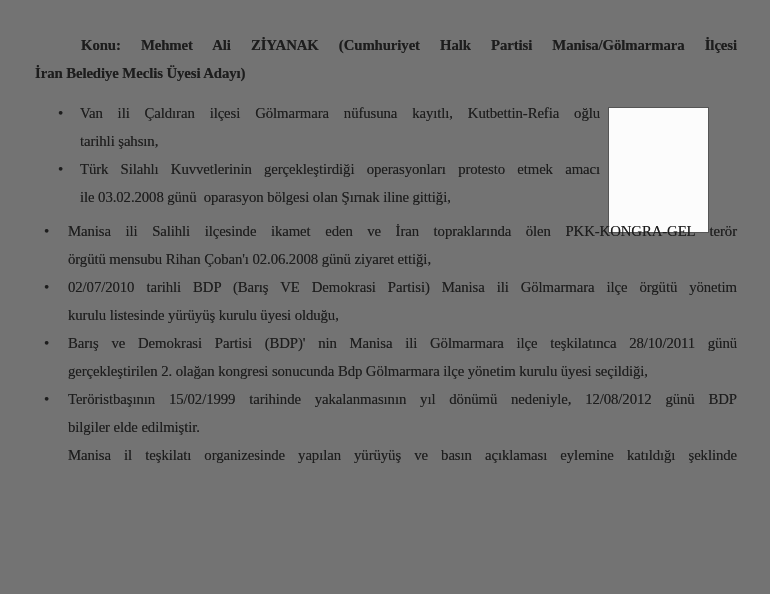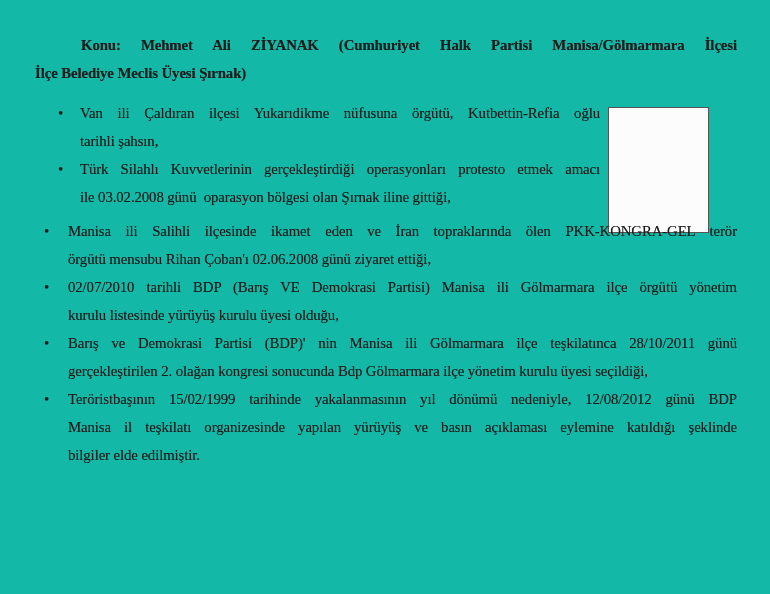--- a/index.html
+++ b/index.html
@@ -1,20 +1,20 @@
 <!DOCTYPE html>
 <html><head>
 <meta charset="utf-8">
 <style>
   html, body { margin: 0; padding: 0; background: #ffffff; }
   .page {
     position: relative;
     width: 770px;
     height: 594px;
-    background: #14b8a6;
+    background: #737373;
     font-family: "Liberation Serif", serif;
     color: #1d1d1d;
     font-size: 14.8px;
     letter-spacing: -0.1px;
     text-shadow: 0 0 0.4px rgba(25,25,25,0.55);
     overflow: hidden;
   }
   .heading {
     margin: 31px 33px 12px 35px;
     font-weight: bold;
@@ -51,28 +51,28 @@
 </style>
 </head>
 <body>
 
 <div class="page">
 
   <div class="photo-box"></div>
 
   <div class="heading">
     <div class="line just h-line1">Konu: Mehmet Ali ZİYANAK (Cumhuriyet Halk Partisi Manisa/Gölmarmara İlçesi</div>
-    <div class="line">İlçe Belediye Meclis Üyesi Şırnak)</div>
+    <div class="line">İran Belediye Meclis Üyesi Adayı)</div>
   </div>
 
   <div>
 
     <div class="bullet narrow">
       <span class="dot">•</span>
-      <div class="line just">Van ili Çaldıran ilçesi Yukarıdikme nüfusuna örgütü, Kutbettin-Refia oğlu</div>
+      <div class="line just">Van ili Çaldıran ilçesi Gölmarmara nüfusuna kayıtlı, Kutbettin-Refia oğlu</div>
       <div class="line">tarihli şahsın,</div>
     </div>
 
     <div class="bullet narrow">
       <span class="dot">•</span>
       <div class="line just">Türk Silahlı Kuvvetlerinin gerçekleştirdiği operasyonları protesto etmek amacı</div>
       <div class="line">ile 03.02.2008 günü  oparasyon bölgesi olan Şırnak iline gittiği,</div>
     </div>
 
     <div class="bullet gap-top">
@@ -89,19 +89,19 @@
 
     <div class="bullet">
       <span class="dot">•</span>
       <div class="line just">Barış ve Demokrasi Partisi (BDP)' nin Manisa ili Gölmarmara ilçe teşkilatınca 28/10/2011 günü</div>
       <div class="line">gerçekleştirilen 2. olağan kongresi sonucunda Bdp Gölmarmara ilçe yönetim kurulu üyesi seçildiği,</div>
     </div>
 
     <div class="bullet">
       <span class="dot">•</span>
       <div class="line just">Teröristbaşının 15/02/1999 tarihinde yakalanmasının yıl dönümü nedeniyle, 12/08/2012 günü BDP</div>
+      <div class="line">bilgiler elde edilmiştir.</div>
       <div class="line just">Manisa il teşkilatı organizesinde yapılan yürüyüş ve basın açıklaması eylemine katıldığı şeklinde</div>
-      <div class="line">bilgiler elde edilmiştir.</div>
     </div>
 
   </div>
 
 </div>
 
 </body></html>

